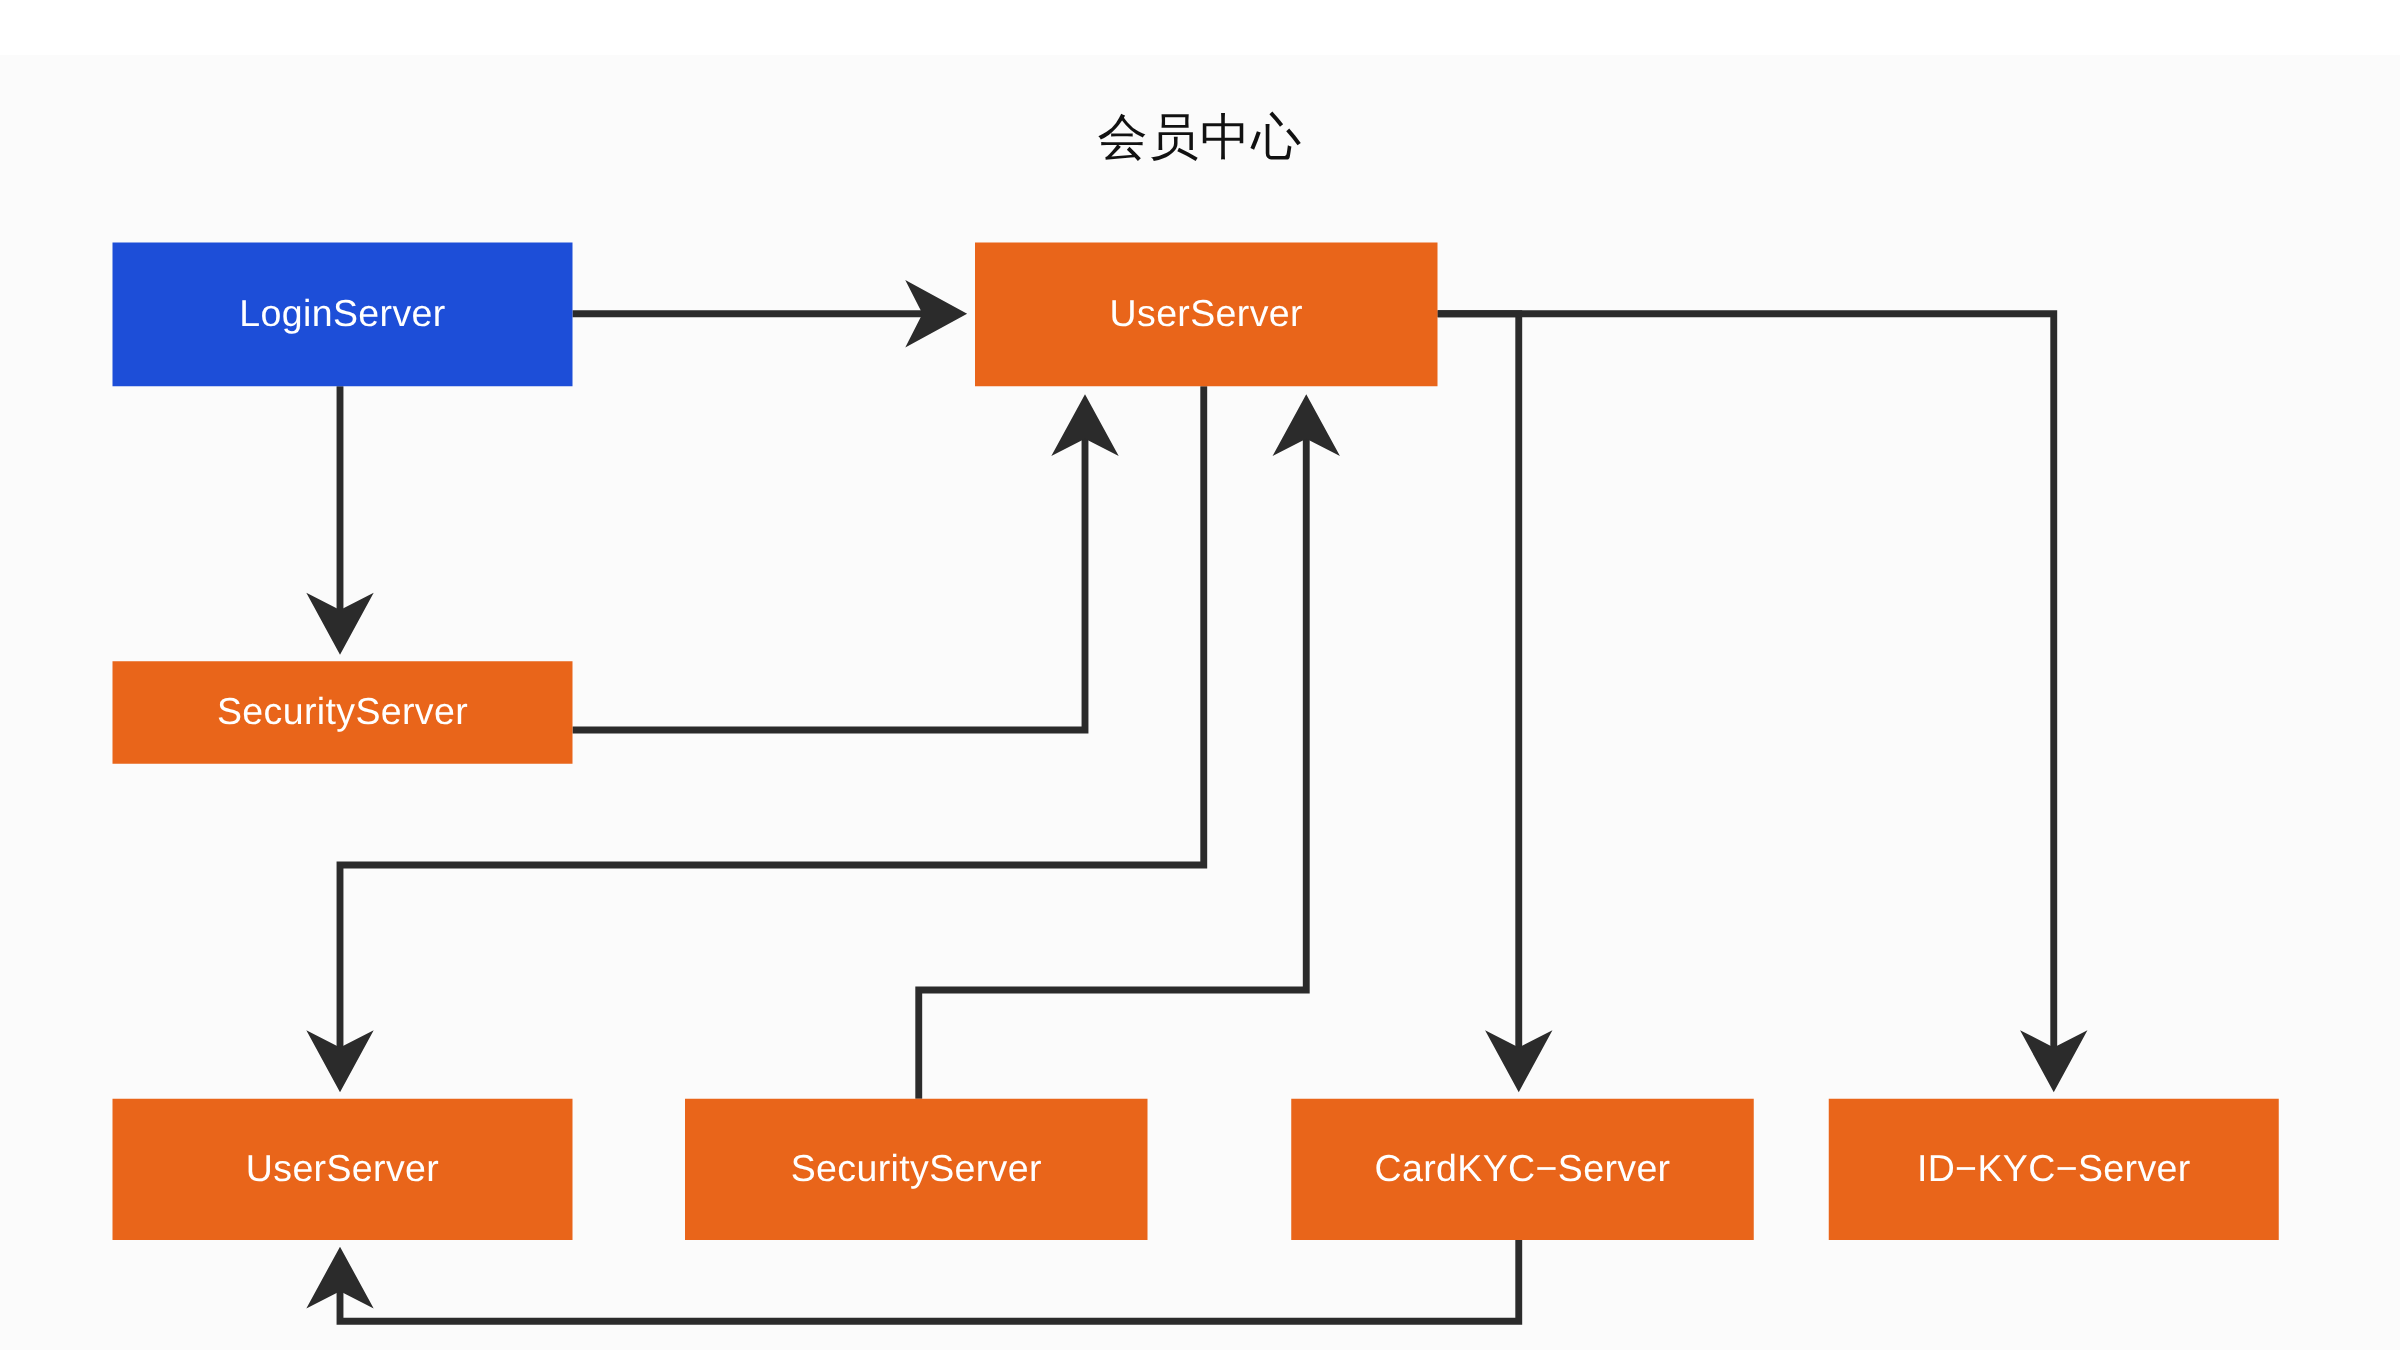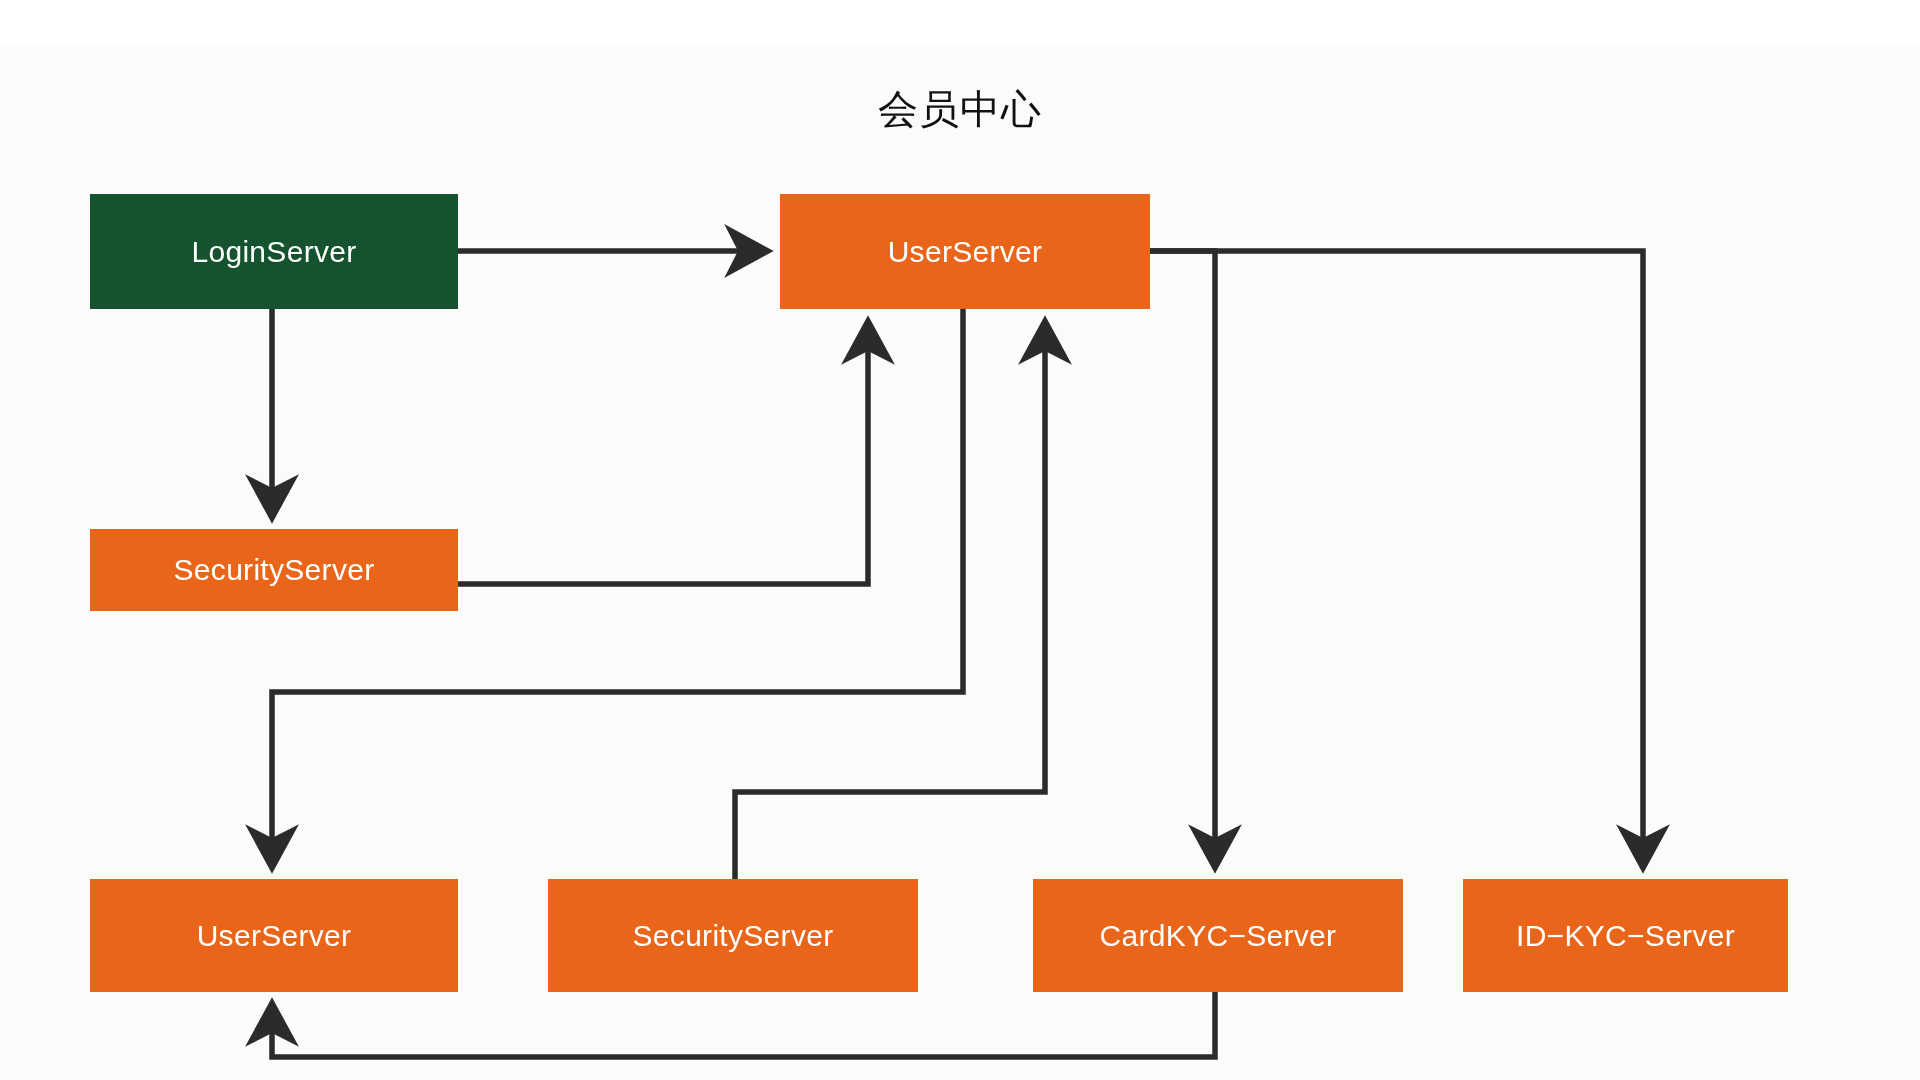--- a/index.html
+++ b/index.html
@@ -83,21 +83,21 @@
       <path d="M735,835 L735,748 L1045,748 L1045,279" marker-end="url(#ah)"></path>
 
       <path d="M1150,207 L1215,207 L1215,822" marker-end="url(#ah)"></path>
 
       <path d="M1150,207 L1643,207 L1643,822" marker-end="url(#ah)"></path>
 
       <path d="M1215,948 L1215,1013 L272,1013 L272,961" marker-end="url(#ah)"></path>
     </g>
   </svg>
 
-  <div class="node" id="node-login" style="left: 90px; top: 150px; width: 368px; height: 115px; background: #14532d; color: rgb(255, 255, 255);">
+  <div class="node" id="node-login" style="left: 90px; top: 150px; width: 368px; height: 115px; background: #1d4ed8; color: rgb(255, 255, 255);">
     <span>LoginServer</span>
   </div>
 
   <div class="node" id="node-user" style="left: 780px; top: 150px; width: 370px; height: 115px; background: rgb(233, 101, 26); color: rgb(255, 255, 255);">
     <span>UserServer</span>
   </div>
 
   <div class="node" id="node-security" style="left: 90px; top: 485px; width: 368px; height: 82px; background: rgb(233, 101, 26); color: rgb(255, 255, 255);">
     <span>SecurityServer</span>
   </div>
@@ -107,17 +107,17 @@
   </div>
 
   <div class="node" id="node-contract" style="left: 548px; top: 835px; width: 370px; height: 113px; background: rgb(233, 101, 26); color: rgb(255, 255, 255);">
     <span>SecurityServer</span>
   </div>
 
   <div class="node" id="node-cardkyc" style="left: 1033px; top: 835px; width: 370px; height: 113px; background: rgb(233, 101, 26); color: rgb(255, 255, 255); text-align: right;">
     <span>CardKYC−Server</span>
   </div>
 
-  <div class="node" id="node-idkyc" style="left: 1463px; top: 835px; width: 325px; height: 113px; background: rgb(233, 101, 26); color: rgb(255, 255, 255); text-align: right;">
+  <div class="node" id="node-idkyc" style="left: 1463px; top: 835px; width: 360px; height: 113px; background: rgb(233, 101, 26); color: rgb(255, 255, 255); text-align: right;">
     <span>ID−KYC−Server</span>
   </div>
 
 </div>
 
 </body></html>

